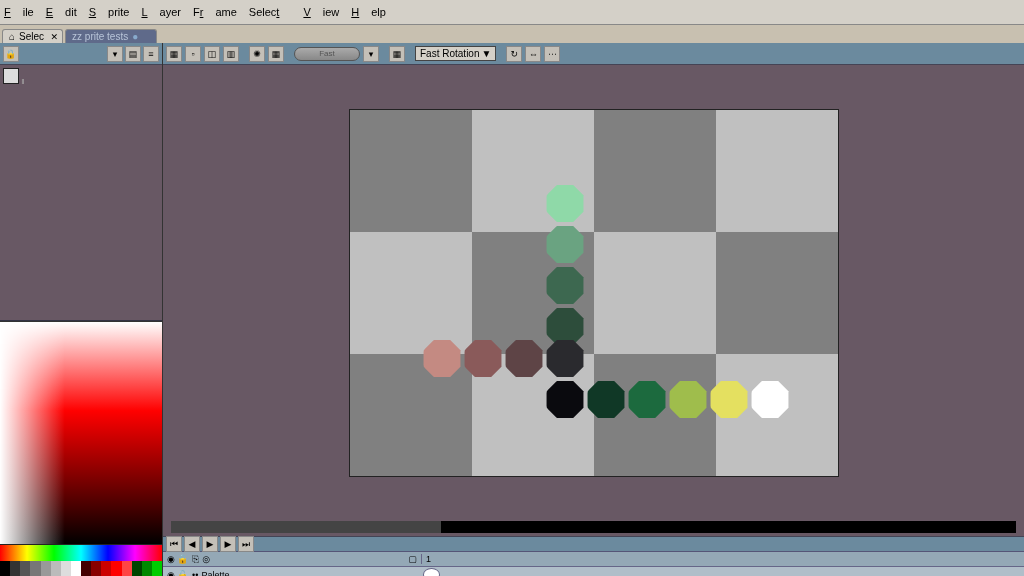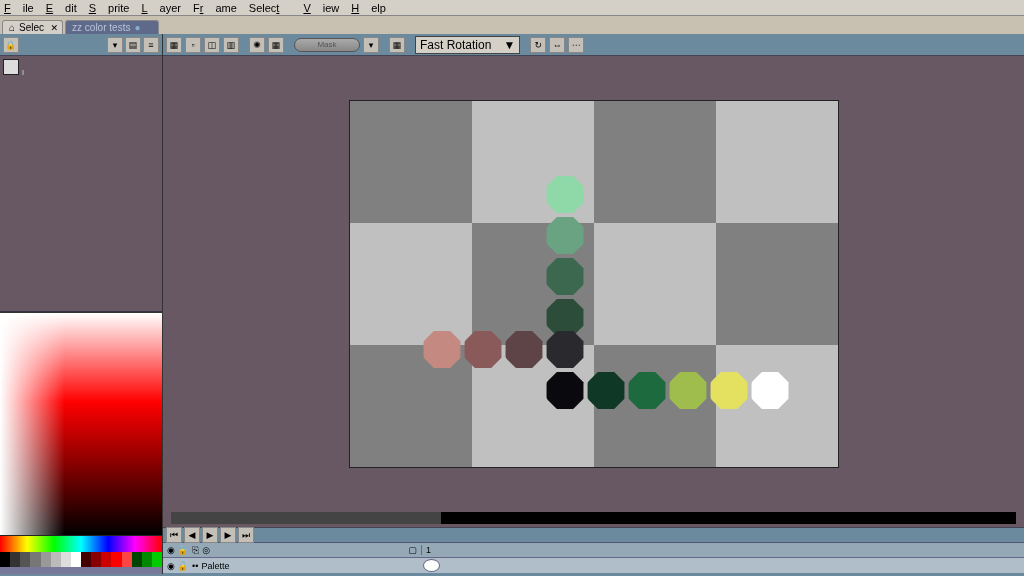--- a/index.html
+++ b/index.html
@@ -1,18 +1,18 @@
 <!DOCTYPE html>
 <html><head>
 <meta charset="utf-8">
 <style>
   * { box-sizing: border-box; margin: 0; padding: 0; font-family: Arial, sans-serif; }
   body { width: 1024px; height: 576px; background: #6b8a9e; overflow: hidden; }
 
-  .menubar { height: 16px; background: #d4d0c8; display: flex; align-items: center; padding: 0 4px; border-bottom: 1px solid #888; font-size: 11px; }
+  .menubar { height: 25px; background: #d4d0c8; display: flex; align-items: center; padding: 0 4px; border-bottom: 1px solid #888; font-size: 11px; }
   .menubar span { margin-right: 12px; cursor: pointer; }
   .menubar .u { text-decoration: underline; }
 
   .tabs { height: 18px; background: #c8c0b0; display: flex; align-items: end; font-size: 10px; }
   .tab { background: #d4d0c8; border: 1px solid #888; border-bottom: none; padding: 1px 18px 1px 6px; margin-left: 2px; display: flex; align-items: center; gap: 4px; border-radius: 3px 3px 0 0; position: relative; }
   .tab.active { background: #5f6a8a; color: #b8c4d8; }
   .tab .close { position: absolute; right: 4px; font-size: 9px; }
 
   .maingrid { display: grid; grid-template-columns: 163px 1fr; height: 540px; }
 
@@ -23,21 +23,21 @@
   .swatch-preview { width:16px; height:16px; background:#ddd; border:1px solid #222; display:inline-block; }
   .spectrum { height: 223px; background: linear-gradient(to bottom, #fff 0%, #f00 40%, #000 100%); border-top: 1px solid #333; position: relative; }
   .spectrum::after { content:""; position:absolute; inset:0; background: linear-gradient(to right, #fff, transparent 40%); mix-blend-mode: screen; }
   .huebar { height: 17px; background: linear-gradient(to right, #f00,#ff0,#0f0,#0ff,#00f,#f0f,#f00); border-top: 1px solid #222; }
   .swatches { height: 15px; display:flex; }
   .swatches div { flex:1; }
 
   .rightcol { display: flex; flex-direction: column; }
   .top-toolbar { height: 22px; background: #6b8a9e; border-bottom: 1px solid #445; display: flex; align-items: center; gap: 3px; padding: 0 3px; }
   .top-toolbar .sep { width: 4px; }
-  .drop { background: #d4d0c8; border: 1px solid #444; font-size: 12px; padding: 1px 4px; display: flex; align-items: center; gap: 12px; }
+  .drop { background: #d4d0c8; border: 1px solid #444; font-size: 10px; padding: 1px 4px; display: flex; align-items: center; gap: 2px; }
   .mask-pill { width: 66px; height: 14px; background: linear-gradient(#aaa,#888); border:1px solid #555; border-radius: 7px; font-size: 8px; color:#555; display:flex; align-items:center; justify-content:center; }
 
   .canvas-area { flex:1; background: #685864; position: relative; display:flex; flex-direction:column; }
   .canvas-view { flex:1; display:flex; align-items:center; justify-content:center; padding: 20px; }
   .sprite-canvas { width: 490px; height: 368px; border: 1px solid #222; display:grid; grid-template-columns: repeat(4,1fr); grid-template-rows: repeat(3,1fr); position:relative; }
   .sprite-canvas .chk { background: #c0c0c0; }
   .sprite-canvas .chk.d { background: #808080; }
   .dot { width: 41px; height: 41px; border-radius: 50%; position: absolute; clip-path: polygon(30% 5%, 70% 5%, 95% 30%, 95% 70%, 70% 95%, 30% 95%, 5% 70%, 5% 30%); }
 
   .h-scroll { height: 12px; background: #000; margin: 0 8px 3px 8px; position: relative; }
@@ -66,21 +66,21 @@
   <span><span class="u">H</span>elp</span>
 </div>
 
 <div class="tabs">
   <div class="tab">
     <span>⌂</span>
     <span>Selec</span>
     <span class="close">✕</span>
   </div>
   <div class="tab active">
-    <span>zz color tests</span>
+    <span>zz prite tests</span>
     <span style="color:#8ac">●</span>
   </div>
 </div>
 
 <div class="maingrid">
   <div class="leftcol">
     <div class="left-toolbar">
       <div class="tbtn">🔒</div>
       <div style="flex:1"></div>
       <div class="tbtn">▾</div>
@@ -116,21 +116,21 @@
   <div class="rightcol">
     <div class="top-toolbar">
       <div class="tbtn">▦</div>
       <div class="tbtn">▫</div>
       <div class="tbtn">◫</div>
       <div class="tbtn">▥</div>
       <div class="sep"></div>
       <div class="tbtn">✺</div>
       <div class="tbtn">▦</div>
       <div class="sep"></div>
-      <div class="mask-pill">Mask</div>
+      <div class="mask-pill">Fast</div>
       <div class="tbtn">▾</div>
       <div class="sep"></div>
       <div class="tbtn">▦</div>
       <div class="sep"></div>
       <div class="drop">
         <span>Fast Rotation</span>
         <span>▼</span>
       </div>
       <div class="sep"></div>
       <div class="tbtn">↻</div>

